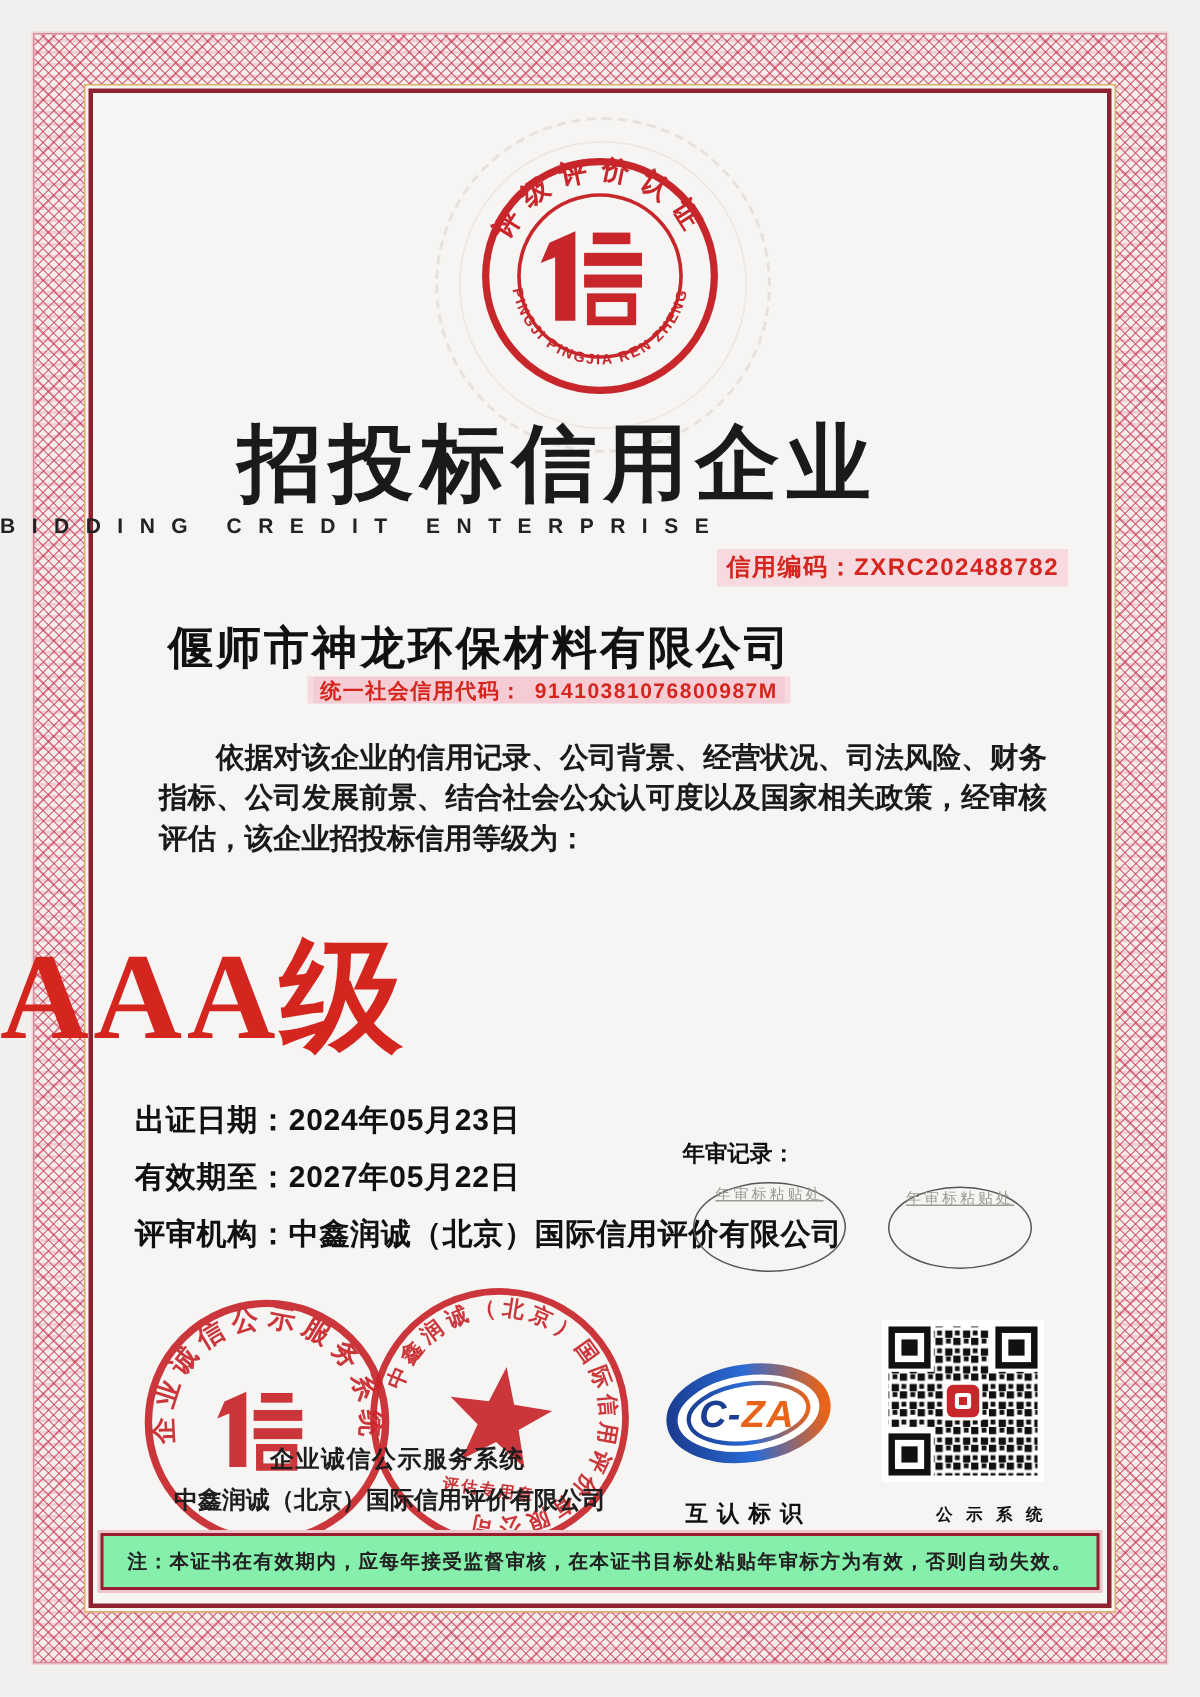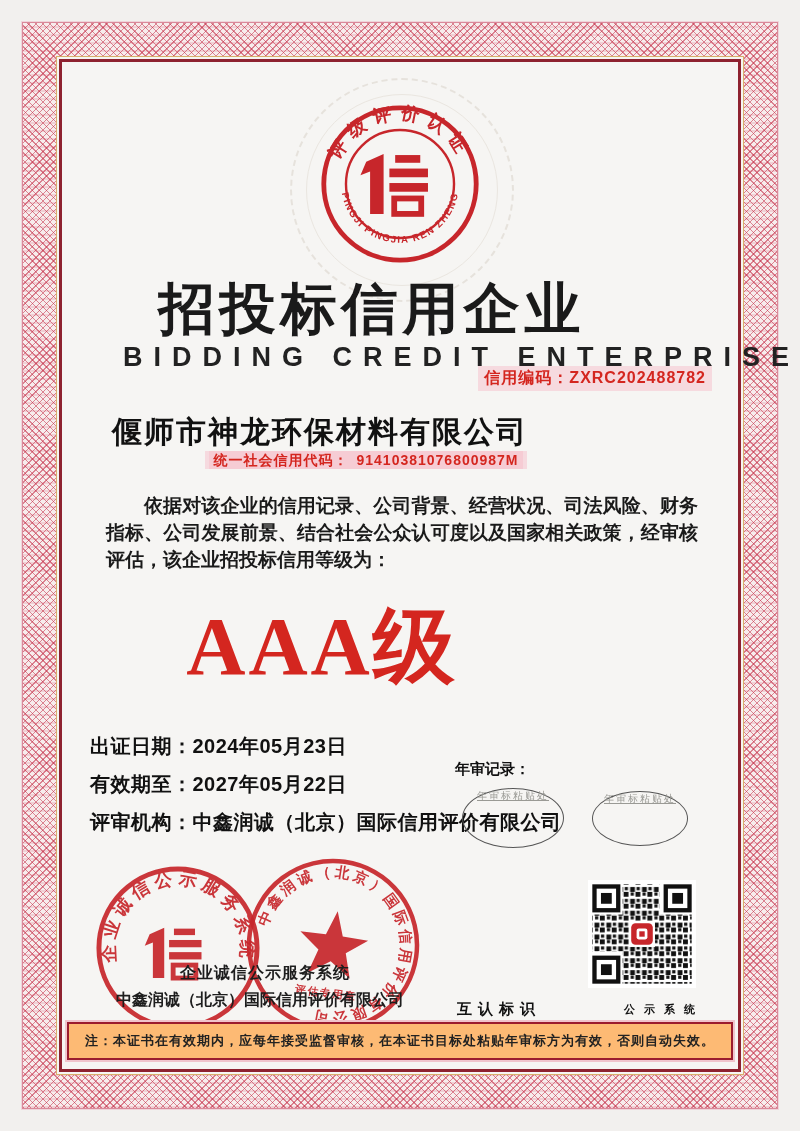--- a/index.html
+++ b/index.html
@@ -37,22 +37,22 @@
     content:"";position:absolute;inset:14px;border-radius:50%;
     border:1px solid #eae6e0;
   }
   
   .seal-top{left:318px;top:102px;width:164px;height:164px;}
   .title{
     left:0;top:272px;width:744px;text-align:center;
     font-size:56px;font-weight:900;color:#1a1a1a;letter-spacing:5px;
   }
   .subtitle{
-    left:0;top:342px;width:800px;text-align:right;
-    font-size:27px;font-weight:700;color:#222;letter-spacing:11px;
+    left:0;top:342px;width:800px;text-align:left;
+    font-size:14px;font-weight:700;color:#222;letter-spacing:11px;
   }
   .credit-code{
     right:88px;top:366px;text-align:left;
     font-size:16px;font-weight:700;color:#d4261f;
     background:rgba(247,186,200,.45);padding:2px 6px;letter-spacing:1px;
   }
   .company-name{
     left:0;top:412px;width:640px;text-align:center;
     font-size:30px;font-weight:900;color:#111;letter-spacing:2px;
   }
@@ -60,21 +60,21 @@
     left:0;top:452px;width:732px;text-align:center;
     font-size:14px;font-weight:700;color:#d4261f;letter-spacing:1px;
   }
   .uscc span{background:rgba(247,186,200,.45);padding:1px 4px;}
   .statement{
     left:106px;top:492px;width:592px;
     font-size:19px;line-height:27px;font-weight:700;color:#1a1a1a;
     text-align:justify;text-indent:2em;
   }
   .rating{
-    left:0;top:592px;width:644px;text-align:center;
+    left:0;top:610px;width:644px;text-align:left;
     font-family:"Liberation Serif",serif;
     font-size:82px;font-weight:700;color:#d4261f;letter-spacing:3px;
   }
   
   .details{left:90px;top:733px;}
   .detail-row{font-size:20px;font-weight:700;color:#111;margin-bottom:11px;letter-spacing:.5px;}
   .annual-label{left:455px;top:760px;font-size:15px;font-weight:700;color:#111;}
   .oval-slot{
     border:1.5px solid #555;border-radius:50%;
     display:flex;justify-content:center;
@@ -90,21 +90,21 @@
   .cza{left:438px;top:903px;width:122px;height:84px;}
   .cza-label{left:438px;top:1000px;width:122px;text-align:center;font-size:15px;font-weight:900;color:#111;letter-spacing:6px;}
   .qr{left:588px;top:880px;width:108px;height:108px;}
   .qr-label{left:580px;top:1002px;width:124px;text-align:right;font-size:11px;font-weight:900;color:#111;letter-spacing:9px;}
   
   .footer-note{
     left:67px;top:1022px;width:650px;
     border:2px solid #9b1c2e;box-shadow:0 0 0 2px #f0c4cc;
     padding:8px 6px;text-align:center;
     font-size:13px;font-weight:700;color:#222;letter-spacing:1px;
-    background:#fdba74;
+    background:#86efac;
   }
   svg{display:block;width:100%;height:100%;}
   .seal-red{fill:#c7262b;}
 </style>
 </head>
 <body>
 
 <div class="border-band">
   <div class="inner-area"></div>
 </div>
@@ -195,20 +195,36 @@
         </text>
         <polygon class="seal-red" points="90,56 98.5,80.3 124.2,80.9 103.8,96.5 111.2,121.1 90,106.5 68.8,121.1 76.2,96.5 55.8,80.9 81.5,80.3"></polygon>
         <text x="90" y="142" font-size="10.5" font-weight="bold" fill="#c7262b" letter-spacing="2" text-anchor="middle">评估专用章</text>
       </g>
     </svg>
   </div>
 
   <div class="abs service-line">企业诚信公示服务系统</div>
   <div class="abs agency-line">中鑫润诚（北京）国际信用评价有限公司</div>
 
+  <div class="abs cza">
+    <svg viewBox="0 0 130 90">
+      <defs>
+        <linearGradient id="czaGrad" x1="0" y1="0" x2="1" y2="0">
+          <stop offset="0" stop-color="#1b3e93"></stop>
+          <stop offset="0.5" stop-color="#2a6bd4"></stop>
+          <stop offset="1" stop-color="#e8641a"></stop>
+        </linearGradient>
+      </defs>
+      <ellipse cx="65" cy="42" rx="55" ry="31" fill="#ffffff" stroke="url(#czaGrad)" stroke-width="8" transform="rotate(-8 65 42)"></ellipse>
+      <ellipse cx="65" cy="42" rx="43" ry="21" fill="none" stroke="url(#czaGrad)" stroke-width="3" transform="rotate(-8 65 42)"></ellipse>
+      <text x="64" y="52" text-anchor="middle" font-size="27" font-weight="bold" font-style="italic" letter-spacing="1">
+        <tspan fill="#1b3e93">C-</tspan><tspan fill="#e8641a">ZA</tspan>
+      </text>
+    </svg>
+  </div>
   <div class="abs cza-label">互认标识</div>
 
   <div class="abs qr">
     <svg viewBox="0 0 100 100">
       <defs>
         <pattern id="qrn" width="11" height="11" patternUnits="userSpaceOnUse">
           <rect x="0" y="0" width="4.5" height="4.5" fill="#111"></rect>
           <rect x="6" y="6.5" width="4.5" height="4.5" fill="#111"></rect>
           <rect x="6.5" y="0.5" width="3" height="3" fill="#111"></rect>
           <rect x="1" y="6.5" width="3" height="3" fill="#111"></rect>

